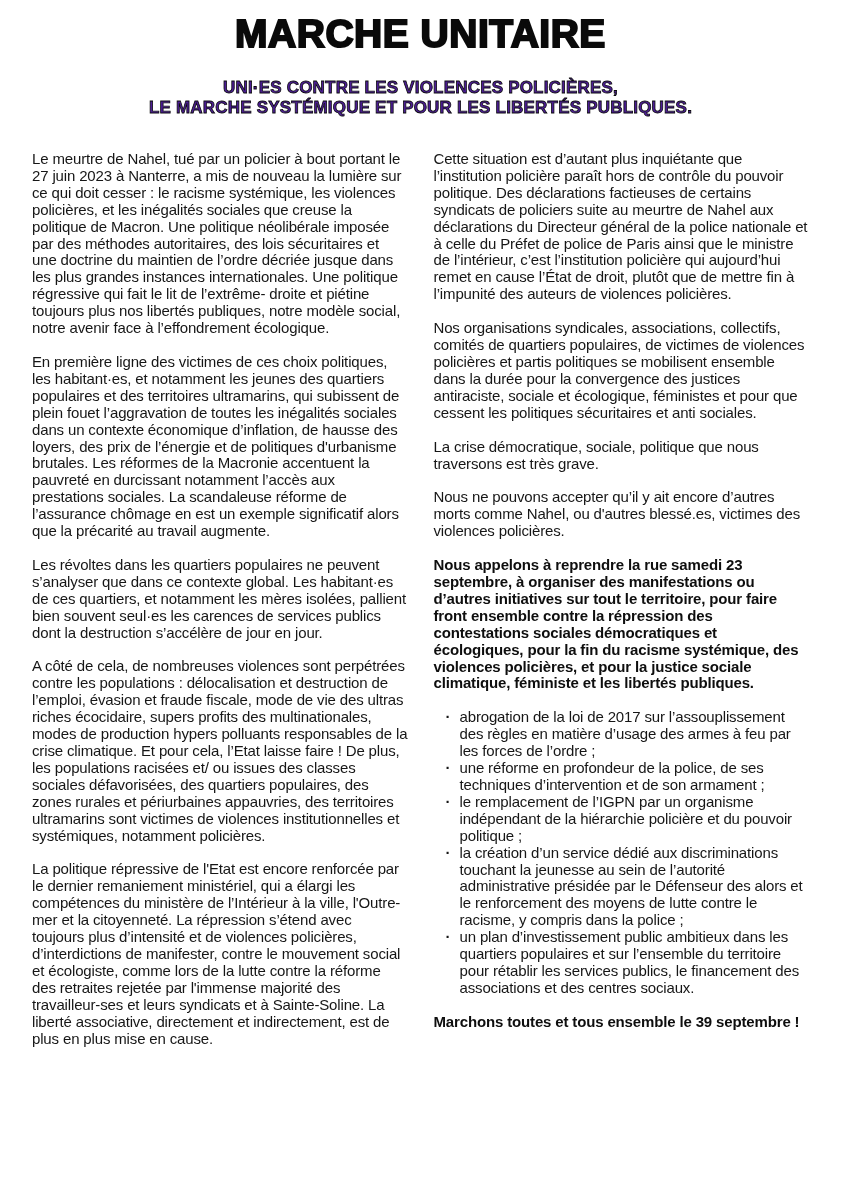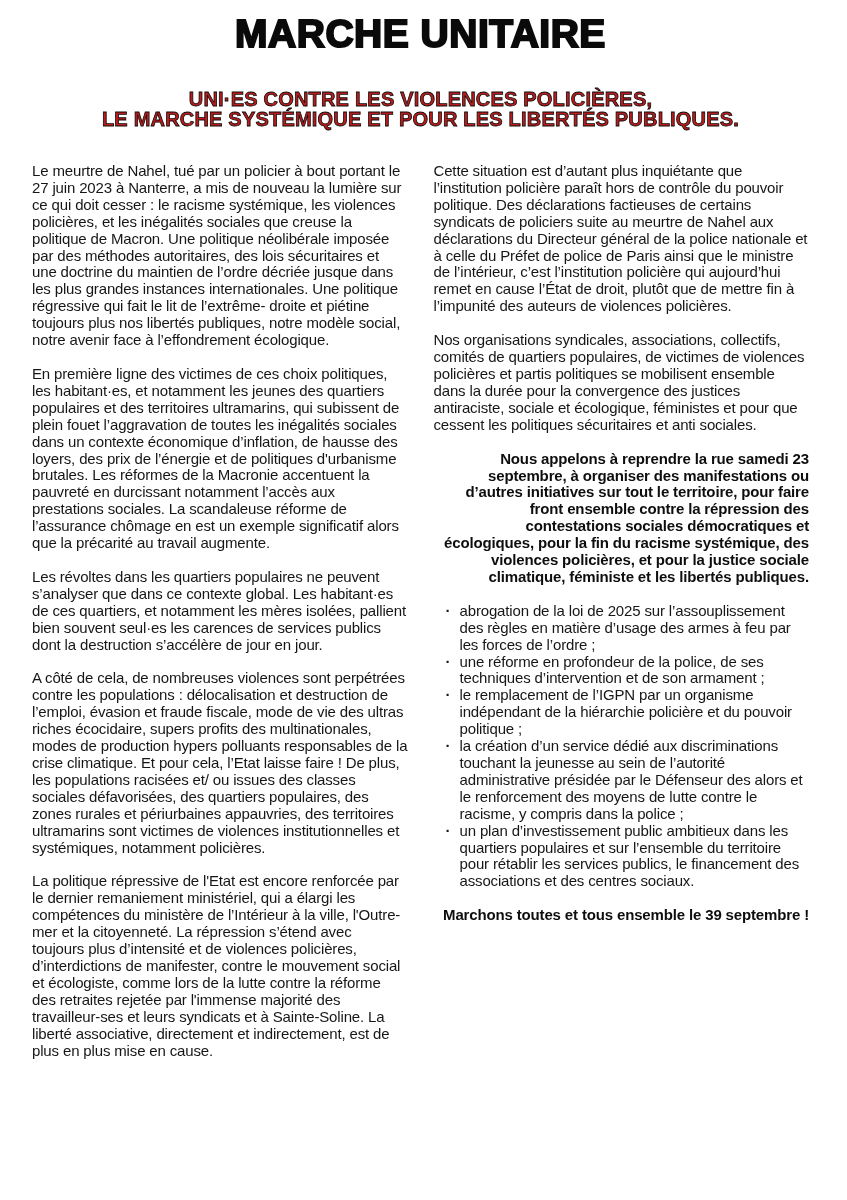--- a/index.html
+++ b/index.html
@@ -36,26 +36,26 @@
   .date-line {
     font-size: 20px;
     line-height: 22px;
     font-weight: bold;
     letter-spacing: 0.4px;
     color: #0a0a0a;
     -webkit-text-stroke: 1px #0a0a0a;
     margin-top: 1px;
   }
   .subhead {
-    margin-top: 36px;
-    font-size: 20px;
+    margin-top: 24px;
+    font-size: 17px;
     line-height: 19.5px;
     font-weight: bold;
     letter-spacing: 0.2px;
-    color: #b91c1c;
+    color: #4c1d95;
     -webkit-text-stroke: 0.8px #0a0a0a;
   }
 
   
   .columns {
     margin-top: 34px;
     display: grid;
     grid-template-columns: 1fr 1fr;
     column-gap: 26px;
   }
@@ -63,21 +63,20 @@
     margin: 0 0 17px 0;
     font-size: 15px;
     line-height: 16.9px;
     letter-spacing: -0.15px;
     color: #161616;
   }
   .col p.bold,
   .col .closing {
     font-weight: bold;
     color: #0e0e0e;
-    text-align: right;
   }
 
   
   ul.demands {
     list-style: none;
     margin: 0 0 17px 0;
     padding: 0 0 0 12px;
   }
   ul.demands li {
     display: flex;
@@ -120,28 +119,30 @@
       <p>Le meurtre de Nahel, tué par un policier à bout portant le 27 juin 2023 à Nanterre, a mis de nouveau la lumière sur ce qui doit cesser : le racisme systémique, les violences policières, et les inégalités sociales que creuse la politique de Macron. Une politique néolibérale imposée par des méthodes autoritaires, des lois sécuritaires et une doctrine du maintien de l’ordre décriée jusque dans les plus grandes instances internationales. Une politique régressive qui fait le lit de l’extrême- droite et piétine toujours plus nos libertés publiques, notre modèle social, notre avenir face à l’effondrement écologique.</p>
       <p>En première ligne des victimes de ces choix politiques, les habitant·es, et notamment les jeunes des quartiers populaires et des territoires ultramarins, qui subissent de plein fouet l’aggravation de toutes les inégalités sociales dans un contexte économique d’inflation, de hausse des loyers, des prix de l’énergie et de politiques d'urbanisme brutales. Les réformes de la Macronie accentuent la pauvreté en durcissant notamment l’accès aux prestations sociales. La scandaleuse réforme de l’assurance chômage en est un exemple significatif alors que la précarité au travail augmente.</p>
       <p>Les révoltes dans les quartiers populaires ne peuvent s’analyser que dans ce contexte global. Les habitant·es de ces quartiers, et notamment les mères isolées, pallient bien souvent seul·es les carences de services publics dont la destruction s’accélère de jour en jour.</p>
       <p>A côté de cela, de nombreuses violences sont perpétrées contre les populations : délocalisation et destruction de l’emploi, évasion et fraude fiscale, mode de vie des ultras riches écocidaire, supers profits des multinationales, modes de production hypers polluants responsables de la crise climatique. Et pour cela, l’Etat laisse faire ! De plus, les populations racisées et/ ou issues des classes sociales défavorisées, des quartiers populaires, des zones rurales et périurbaines appauvries, des territoires ultramarins sont victimes de violences institutionnelles et systémiques, notamment policières.</p>
       <p>La politique répressive de l'Etat est encore renforcée par le dernier remaniement ministériel, qui a élargi les compétences du ministère de l’Intérieur à la ville, l'Outre-mer et la citoyenneté. La répression s’étend avec toujours plus d’intensité et de violences policières, d’interdictions de manifester, contre le mouvement social et écologiste, comme lors de la lutte contre la réforme des retraites rejetée par l'immense majorité des travailleur-ses et leurs syndicats et à Sainte-Soline. La liberté associative, directement et indirectement, est de plus en plus mise en cause.</p>
     </section>
 
     <section class="col">
       <p>Cette situation est d’autant plus inquiétante que l’institution policière paraît hors de contrôle du pouvoir politique. Des déclarations factieuses de certains syndicats de policiers suite au meurtre de Nahel aux déclarations du Directeur général de la police nationale et à celle du Préfet de police de Paris ainsi que le ministre de l’intérieur, c’est l’institution policière qui aujourd’hui remet en cause l’État de droit, plutôt que de mettre fin à l’impunité des auteurs de violences policières.</p>
       <p>Nos organisations syndicales, associations, collectifs, comités de quartiers populaires, de victimes de violences policières et partis politiques se mobilisent ensemble dans la durée pour la convergence des justices antiraciste, sociale et écologique, féministes et pour que cessent les politiques sécuritaires et anti sociales.</p>
+      <p>La crise démocratique, sociale, politique que nous traversons est très grave.</p>
+      <p>Nous ne pouvons accepter qu’il y ait encore d’autres morts comme Nahel, ou d'autres blessé.es, victimes des violences policières.</p>
 
       <p class="bold">Nous appelons à reprendre la rue samedi 23 septembre, à organiser des manifestations ou d’autres initiatives sur tout le territoire, pour faire front ensemble contre la répression des contestations sociales démocratiques et écologiques, pour la fin du racisme systémique, des violences policières, et pour la justice sociale climatique, féministe et les libertés publiques.</p>
 
 
       <ul class="demands">
         <li>
           <span class="dot">·</span>
-          <span class="demand-text">abrogation de la loi de 2025 sur l’assouplissement des règles en matière d’usage des armes à feu par les forces de l’ordre ;</span>
+          <span class="demand-text">abrogation de la loi de 2017 sur l’assouplissement des règles en matière d’usage des armes à feu par les forces de l’ordre ;</span>
         </li>
         <li>
           <span class="dot">·</span>
           <span class="demand-text">une réforme en profondeur de la police, de ses techniques d’intervention et de son armament ;</span>
         </li>
         <li>
           <span class="dot">·</span>
           <span class="demand-text">le remplacement de l’IGPN par un organisme indépendant de la hiérarchie policière et du pouvoir politique ;</span>
         </li>
         <li>

